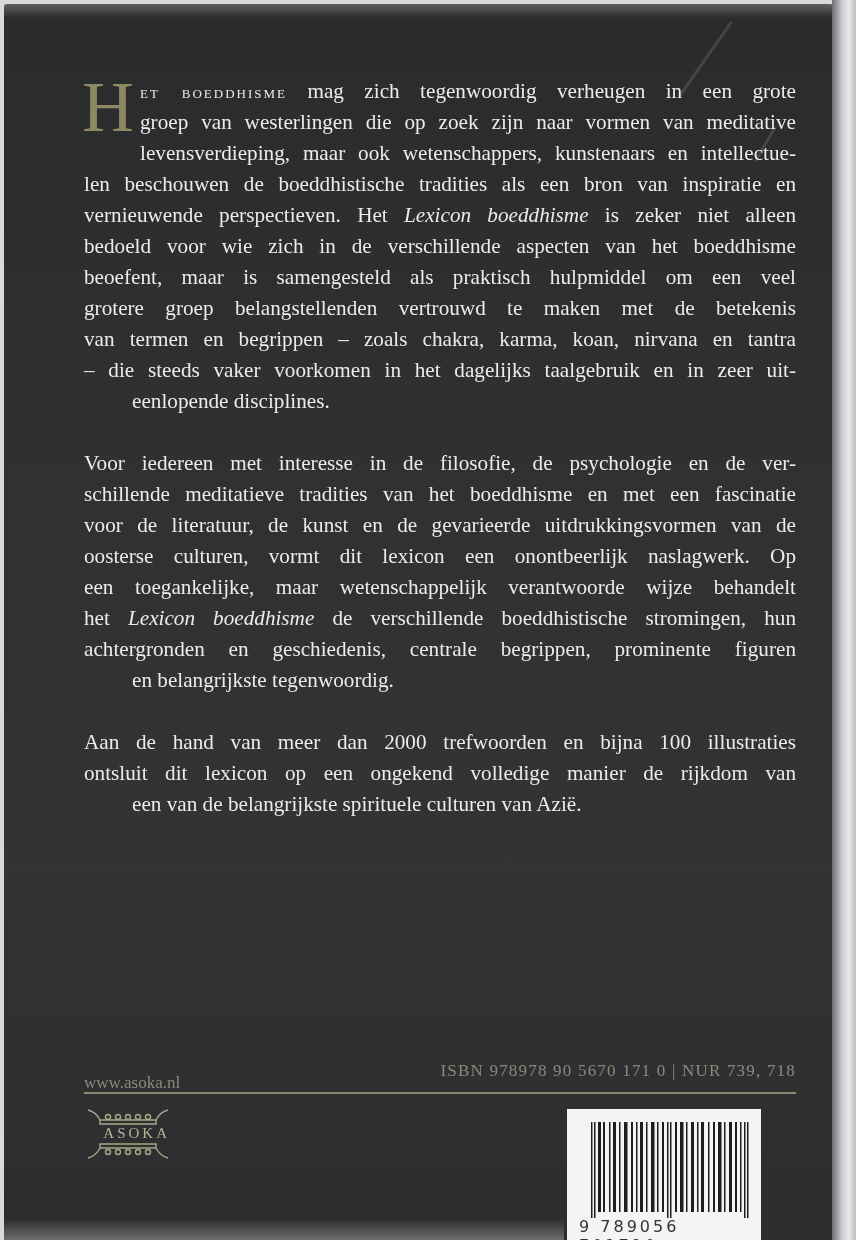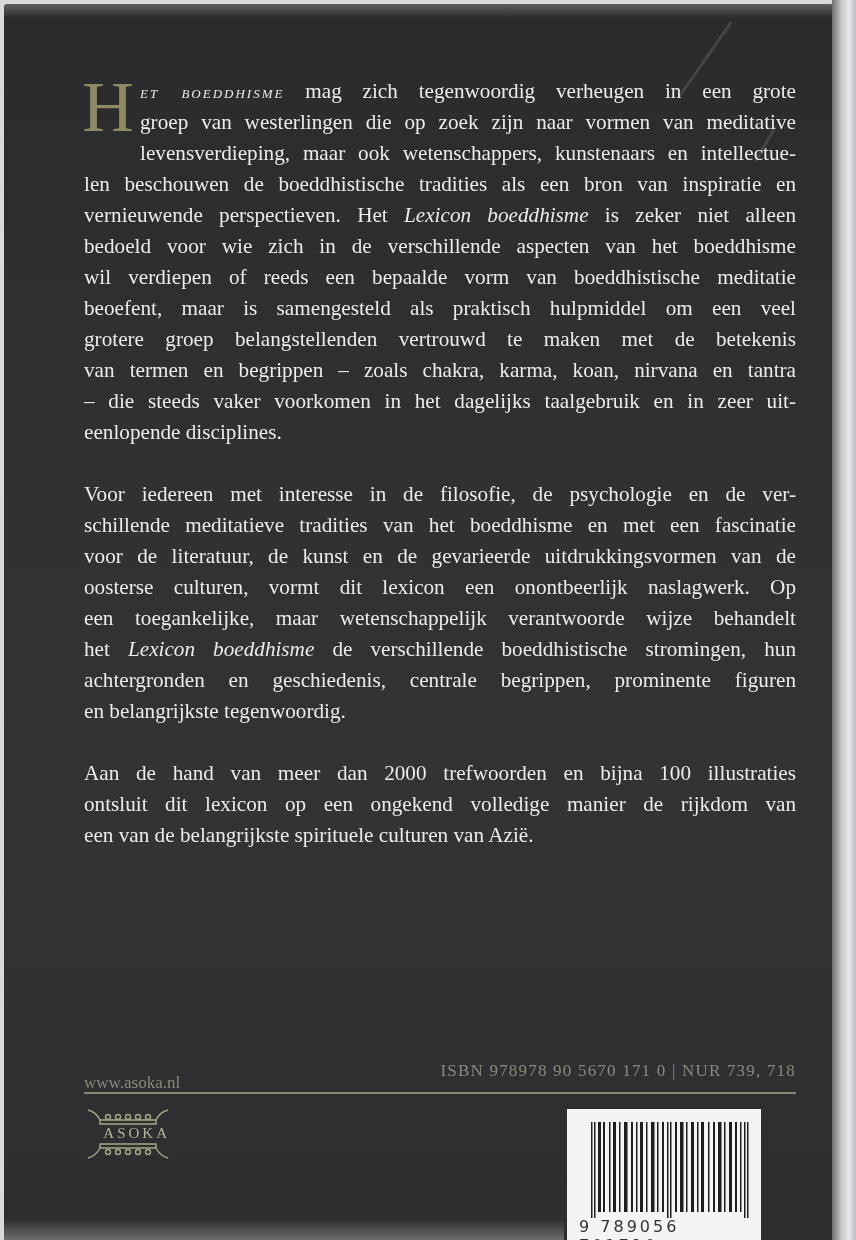--- a/index.html
+++ b/index.html
@@ -19,26 +19,26 @@
     background: linear-gradient(90deg,#6e6f73 0%,#c8c8cc 40%,#e9e9ec 70%,#bdbdc2 100%);
   }
   .shine { position:absolute; background:rgba(255,255,255,0.12); pointer-events:none; }
   .text-block {
     position:absolute; left:80px; top:72px; width:712px;
     color:#ececea; font-size:21.2px; line-height:31px;
     text-align:justify;
   }
   .para { margin:0 0 31px 0; }
   .line { display:block; white-space:nowrap; text-align-last:justify; text-align:justify; }
-  .line.last { text-align-last:left; }
+  .line.last { text-align-last:left;margin-left:48px; }
   .dropcap {
     float:left; font-size:72px; line-height:58px; color:#8d8a63;
     margin:2px 6px 0 -2px; height:62px;
   }
-  .smallcaps { font-variant:small-caps; letter-spacing:2px; font-size:19px;font-style:italic; }
+  .smallcaps { font-variant:small-caps; letter-spacing:2px; font-size:19px; }
   em { font-style:italic; }
   .footer {
     position:absolute; left:80px; top:1057px; width:712px; height:26px;
     color:#8b8a7a; font-size:17px;
   }
   .footer .url { position:absolute; left:0; top:12px; }
   .footer .codes { position:absolute; right:0; top:0; letter-spacing:1.2px; }
   .rule {
     position:absolute; left:80px; top:1088px; width:712px; height:2px; background:#8a8870;
   }
@@ -71,21 +71,20 @@
   <div class="text-block">
 
     <div class="para">
       <span class="dropcap">H</span>
       <span class="line"><span class="smallcaps">et boeddhisme</span><span> mag zich tegenwoordig verheugen in een grote</span></span>
       <span class="line">groep van westerlingen die op zoek zijn naar vormen van meditative</span>
       <span class="line">levensverdieping, maar ook wetenschappers, kunstenaars en intellectue-</span>
       <span class="line">len beschouwen de boeddhistische tradities als een bron van inspiratie en</span>
       <span class="line"><span>vernieuwende perspectieven. Het </span><em>Lexicon boeddhisme</em><span> is zeker niet alleen</span></span>
       <span class="line">bedoeld voor wie zich in de verschillende aspecten van het boeddhisme</span>
-      <span class="line">wil verdiepen of reeds een bepaalde vorm van boeddhistische meditatie</span>
       <span class="line">beoefent, maar is samengesteld als praktisch hulpmiddel om een veel</span>
       <span class="line">grotere groep belangstellenden vertrouwd te maken met de betekenis</span>
       <span class="line">van termen en begrippen – zoals chakra, karma, koan, nirvana en tantra</span>
       <span class="line">– die steeds vaker voorkomen in het dagelijks taalgebruik en in zeer uit-</span>
       <span class="line last">eenlopende disciplines.</span>
     </div>
 
     <div class="para">
       <span class="line">Voor iedereen met interesse in de filosofie, de psychologie en de ver-</span>
       <span class="line">schillende meditatieve tradities van het boeddhisme en met een fascinatie</span>

